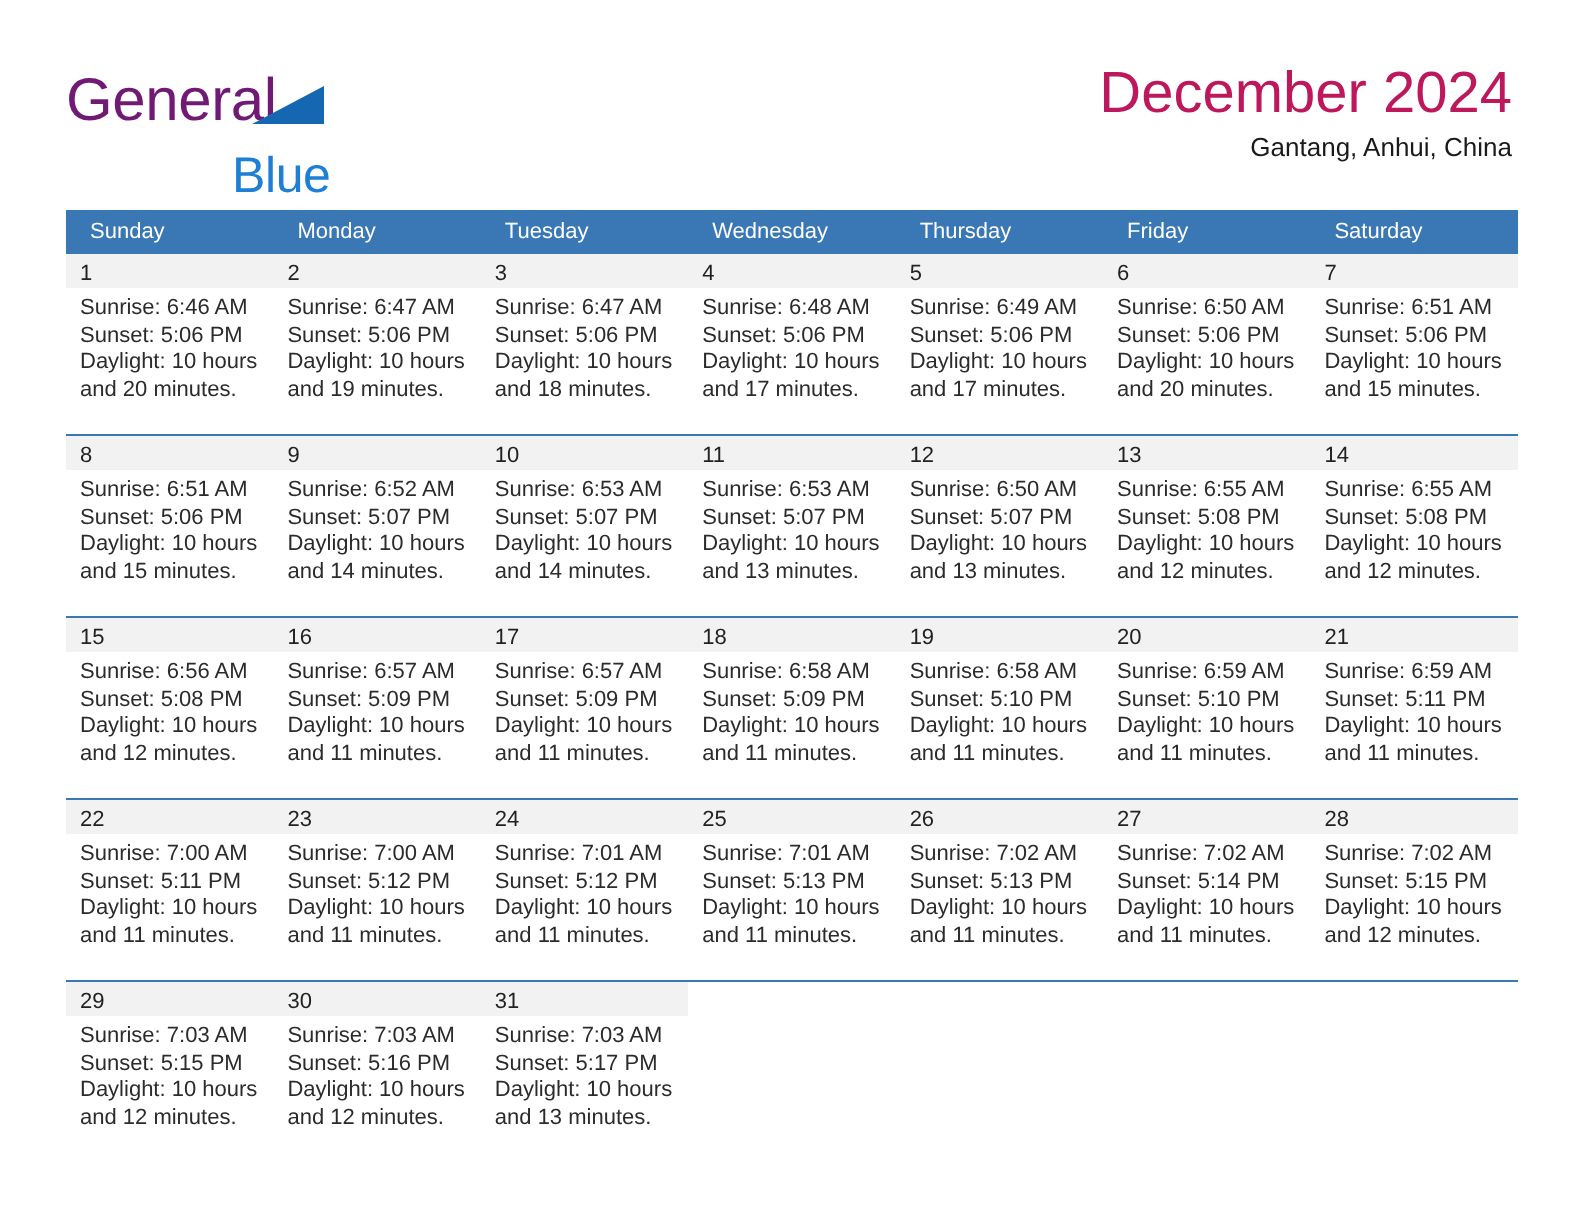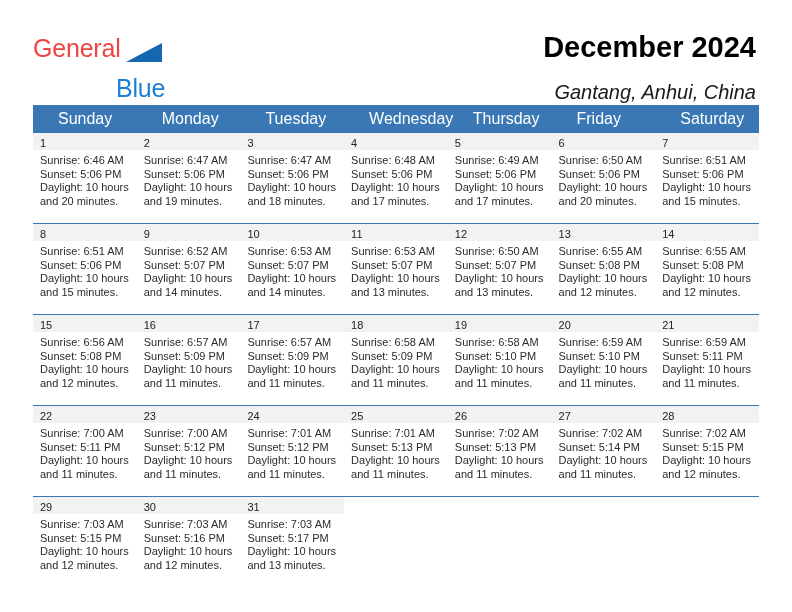--- a/index.html
+++ b/index.html
@@ -33,23 +33,23 @@
     position: absolute;
     left: 33px;
     top: 34px;
     width: 200px;
     height: 52px;
   }
   .brand-general {
     position: absolute;
     left: 0;
     top: 0;
-    font-size: 25px;
+    font-size: 30px;
     letter-spacing: -0.2px;
-    color: #ef4444;
+    color: #701a75;
     font-family: "Liberation Sans", sans-serif;
   }
   .brand-triangle {
     position: absolute;
     left: 93px;
     top: 9px;
     width: 0;
     height: 0;
     border-style: solid;
     border-width: 0 0 19px 36px;
@@ -66,50 +66,48 @@
     margin-left: 24px;
   }
   .title-block {
     position: absolute;
     right: 36px;
     top: 30px;
     text-align: right;
   }
   .cal-title {
     font-size: 29px;
-    color: #000000;
+    color: #be185d;
     line-height: 34px;
     white-space: nowrap;
-    font-weight: bold;
   }
   .cal-subtitle {
-    font-size: 20px;
+    font-size: 13px;
     color: #1a1a1a;
     line-height: 20px;
-    margin-top: 18px;
+    margin-top: 0;
     white-space: nowrap;
-    font-style: italic;
   }
 
   
   .calendar {
     position: absolute;
     left: 33px;
     top: 105px;
     width: 726px;
     border-collapse: collapse;
     table-layout: fixed;
   }
   .calendar th {
     background: #3978b4;
     color: #ffffff;
-    font-size: 16px;
+    font-size: 11px;
     font-weight: normal;
     text-align: left;
-    padding: 5px 0 5px 25px;
+    padding: 5px 0 5px 12px;
     height: 11px;
     border: none;
   }
   .calendar td {
     vertical-align: top;
     padding: 0;
     border: none;
     width: 103.7px;
     height: 90px;
   }

